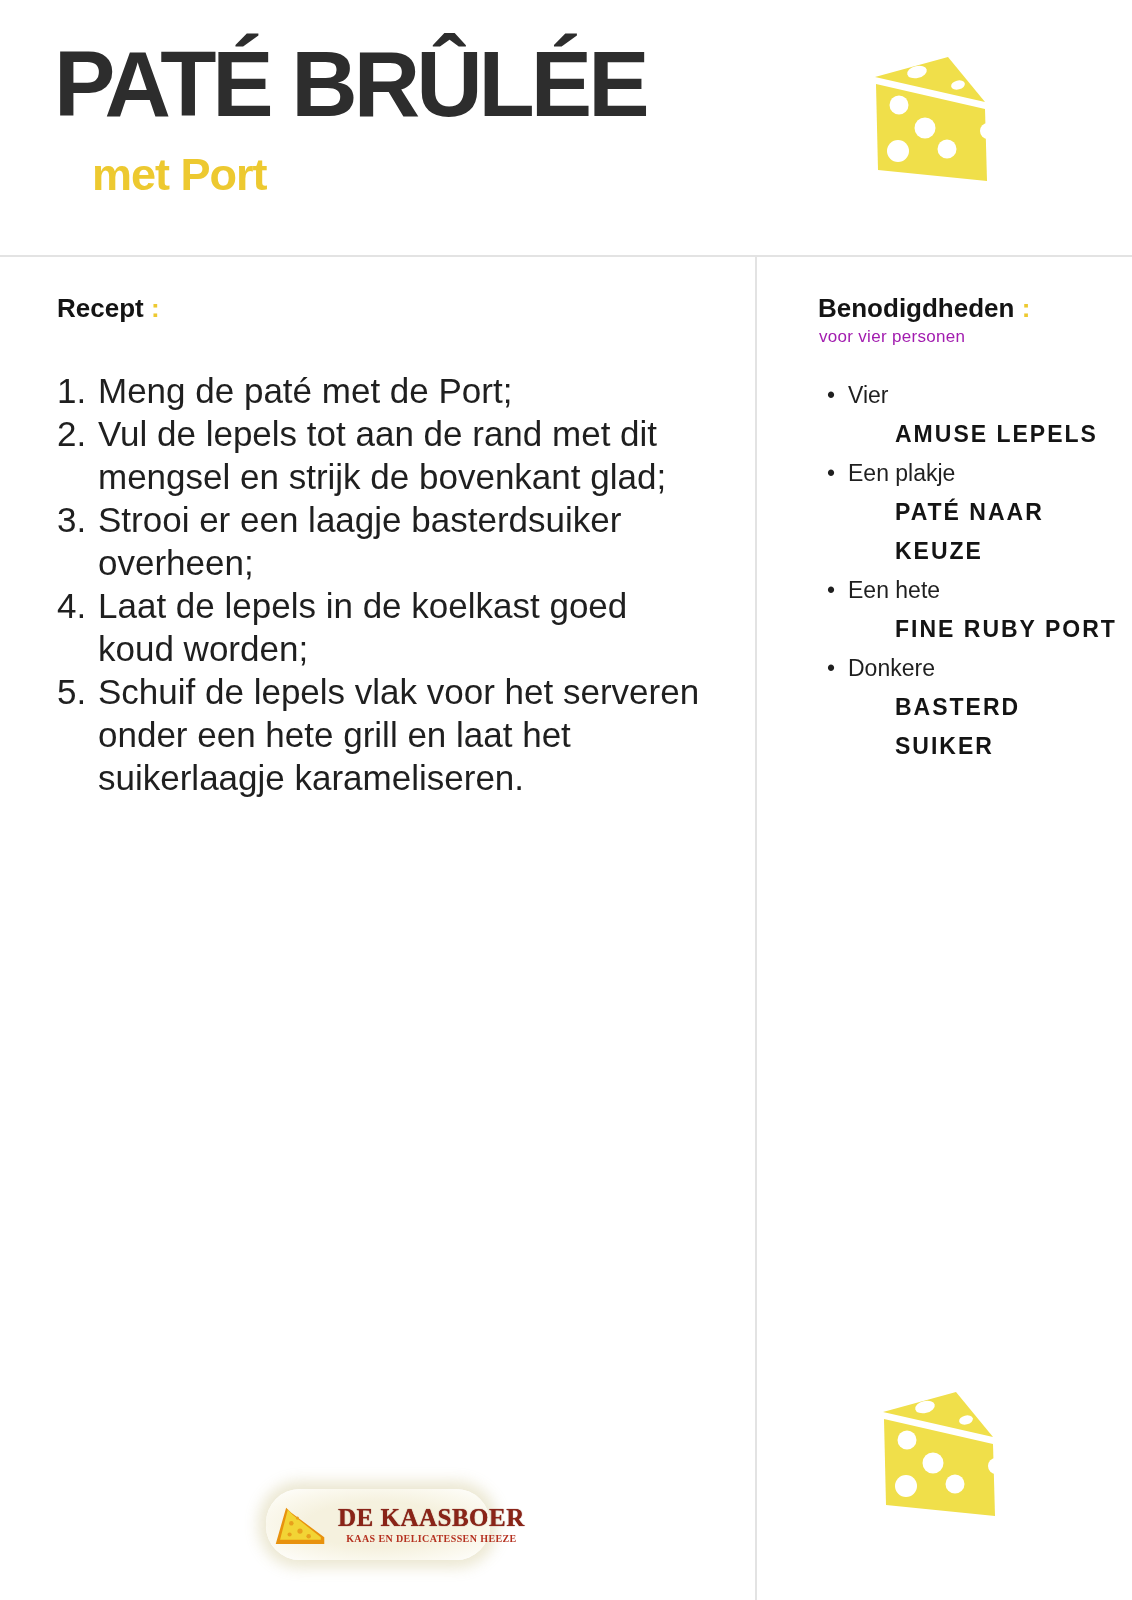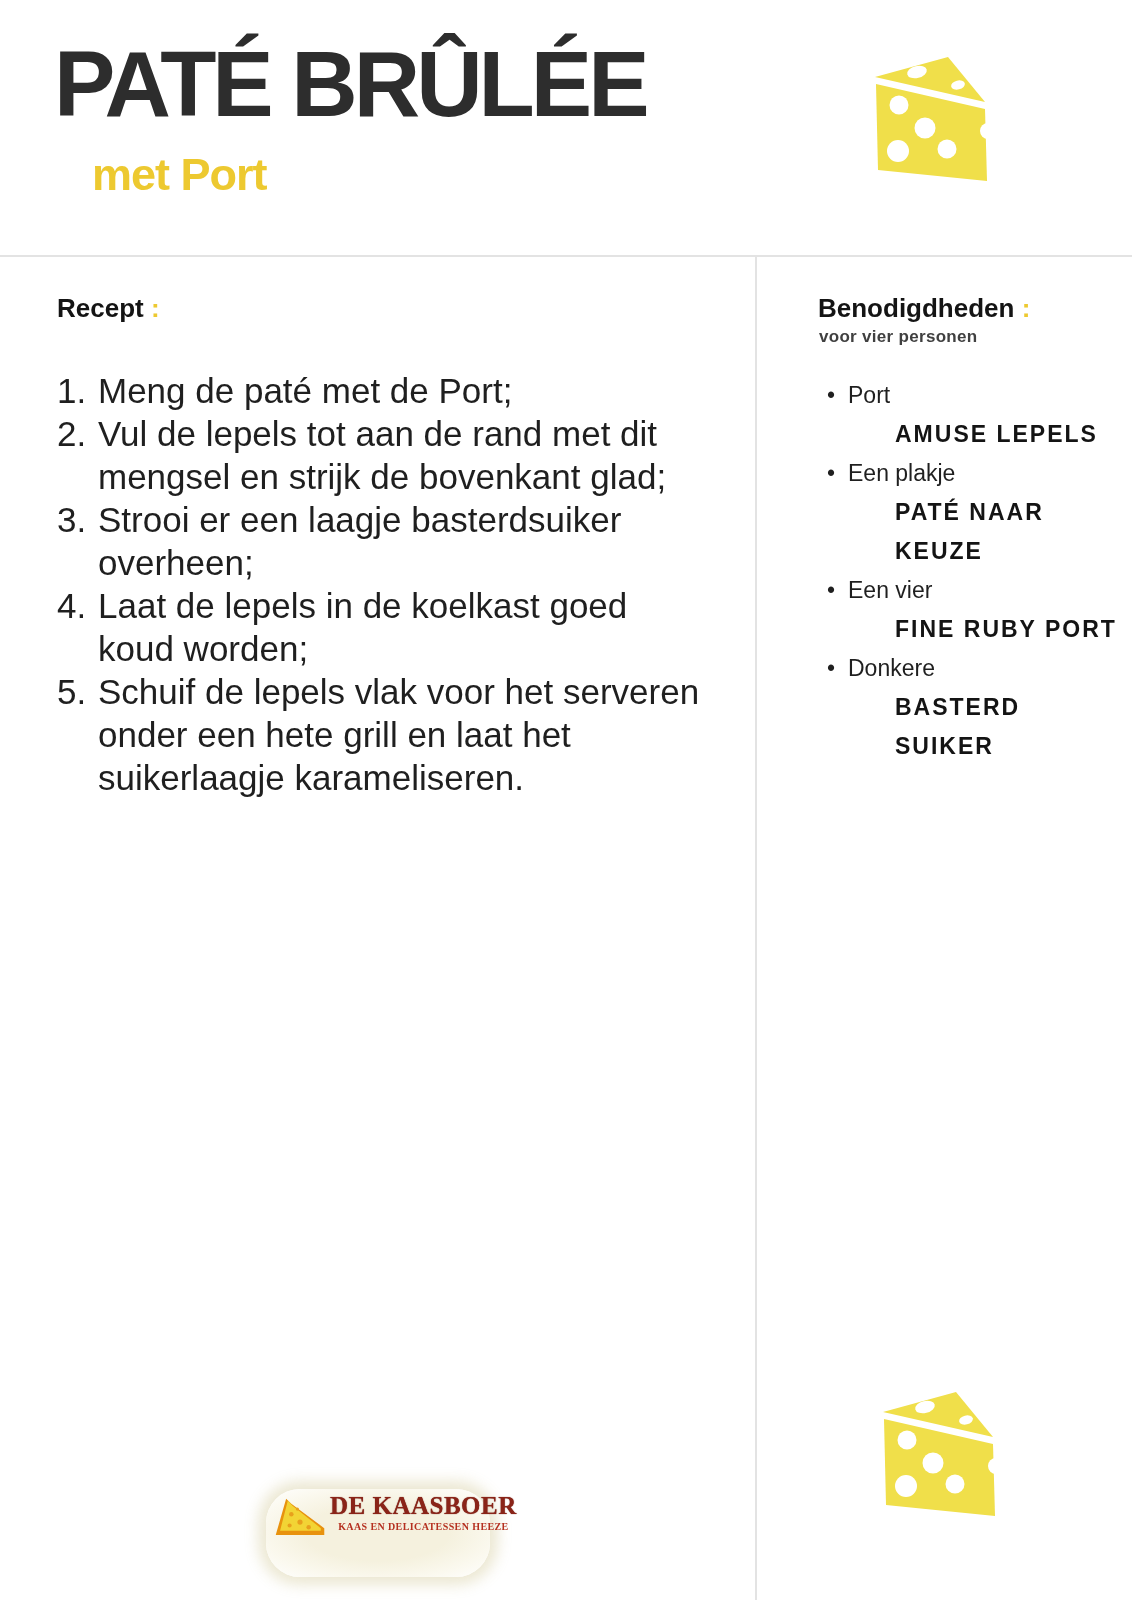--- a/index.html
+++ b/index.html
@@ -51,40 +51,40 @@
     font-size:27px; line-height:43px; color:#1f1f1f;
   }
 
   
   .ben-heading {
     position:absolute; left:818px; top:293px;
     font-size:26px; font-weight:700; color:#141414; white-space:nowrap;
   }
   .serving-note {
     position:absolute; left:819px; top:327px;
-    font-size:17px; font-weight:700; color:#404040; letter-spacing:0.3px;
+    font-size:17px; font-weight:400; color:#a21caf; letter-spacing:0.3px;
   }
   .ing-list {
     position:absolute; left:827px; top:376px; width:290px; list-style:none;
   }
   .ing-list li { position:relative; padding-left:21px; }
   .ing-list li::before {
     content:"\2022"; position:absolute; left:0; top:0;
     font-size:23px; line-height:39px; color:#1f1f1f;
   }
   .ing-qty { font-size:23px; line-height:39px; color:#1f1f1f; }
   .ing-name {
     font-size:23px; font-weight:700; letter-spacing:2px;
     line-height:39px; color:#141414; white-space:pre-line;margin-left:47px;
   }
 
   
   .logo {
-    position:absolute; left:266px; top:1489px; width:224px; height:88px;
-    display:flex; gap:4px; padding:4px 10px 4px 8px;
+    position:absolute; left:266px; top:1489px; width:224px; height:71px;
+    display:flex; align-items:center; gap:12px; padding:4px 10px 4px 8px;
     border-radius:34px;
     background:radial-gradient(ellipse at center, #f5f1de 45%, #fbf9ef 75%, #ffffff 100%);
     box-shadow:0 0 14px 8px rgba(233,228,203,0.85);
   }
   .logo-cheese { width:52px; height:46px; flex:0 0 auto; }
   .logo-text { display:flex; flex-direction:column; align-items:center; }
   .logo-name {
     font-family:"Liberation Serif", serif;
     font-size:25px; font-weight:700; color:#8a2418;
     letter-spacing:0.5px; white-space:nowrap; line-height:1.05;
@@ -132,30 +132,30 @@
     <li>Laat de lepels in de koelkast goed koud worden;</li>
     <li>Schuif de lepels vlak voor het serveren onder een hete grill en laat het suikerlaagje karameliseren.</li>
   </ol>
 
 
   <h3 class="ben-heading"><span>Benodigdheden</span> <span class="colon">:</span></h3>
   <div class="serving-note">voor vier personen</div>
 
   <ul class="ing-list">
     <li>
-      <div class="ing-qty">Port</div>
+      <div class="ing-qty">Vier</div>
       <div class="ing-name">AMUSE LEPELS</div>
     </li>
     <li>
       <div class="ing-qty">Een plakje</div>
       <div class="ing-name">PATÉ NAAR
 KEUZE</div>
     </li>
     <li>
-      <div class="ing-qty">Een vier</div>
+      <div class="ing-qty">Een hete</div>
       <div class="ing-name">FINE RUBY PORT</div>
     </li>
     <li>
       <div class="ing-qty">Donkere</div>
       <div class="ing-name">BASTERD
 SUIKER</div>
     </li>
   </ul>
 
   <svg class="cheese-bottom" viewBox="0 0 118 135">

